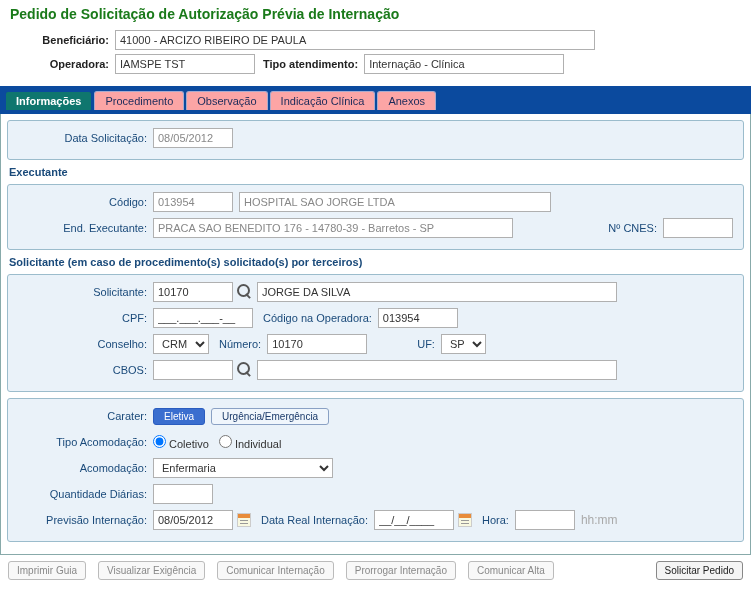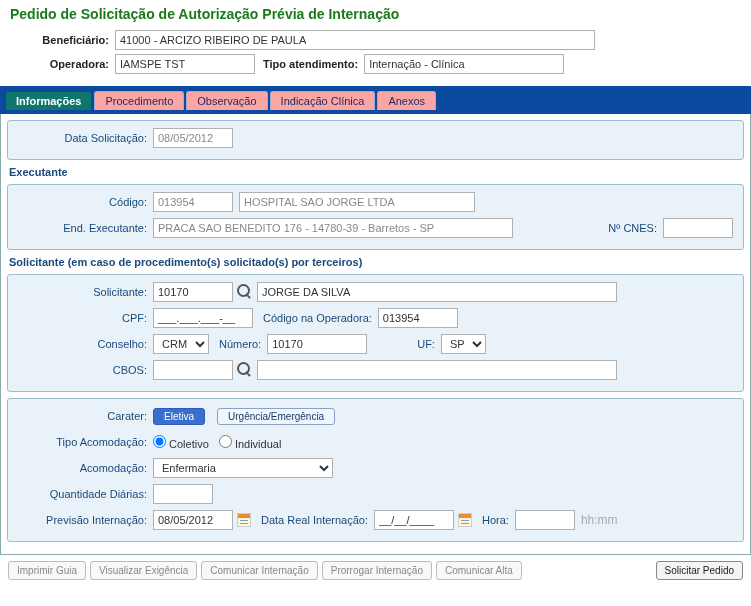--- a/index.html
+++ b/index.html
@@ -149,34 +149,34 @@
     background: repeating-linear-gradient(0deg,#999,#999 1px,transparent 1px,transparent 3px);
   }
   .pill-btn {
     border: 1px solid #8aa1c4;
     background: #f0f6fc;
     color: #1a3a6a;
     font-size: 10px;
     padding: 2px 10px;
     border-radius: 3px;
     cursor: pointer;
-    margin-right: 12px;
+    margin-right: 6px;
   }
   .pill-btn.active {
     background: #3a6ecf;
     color: #fff;
     border-color: #2a5cbf;
   }
   .footer-bar {
     display: flex;
     justify-content: space-between;
     align-items: center;
     padding: 6px 8px 2px 8px;
   }
-  .footer-left { display:flex; gap:4px; }
+  .footer-left { display:flex; gap:12px; }
   .foot-btn {
     border: 1px solid #bbb;
     background: #f8f8f8;
     color: #888;
     font-size: 10px;
     padding: 3px 8px;
     border-radius: 3px;
     cursor: pointer;
   }
   .foot-btn.primary {
@@ -185,21 +185,21 @@
     background: #f4f4f4;
   }
   .hhmm {
     color: #aaa;
     font-size: 12px;
     margin-left: 6px;
   }
   select.mini { height: 20px; }
   input.w60{width:60px;} input.w70{width:70px;} input.w80{width:80px;}
   input.w100{width:100px;}
-  input.w260{width:236px;} input.w360{width:360px;} input.w400{width:400px;}
+  input.w260{width:312px;} input.w360{width:360px;} input.w400{width:400px;}
   input.w480{width:480px;}
 </style>
 </head>
 <body>
 
 <div class="page-title">Pedido de Solicitação de Autorização Prévia de Internação</div>
 
 <div class="header-form">
   <div class="header-row">
     <label>Beneficiário:</label>

